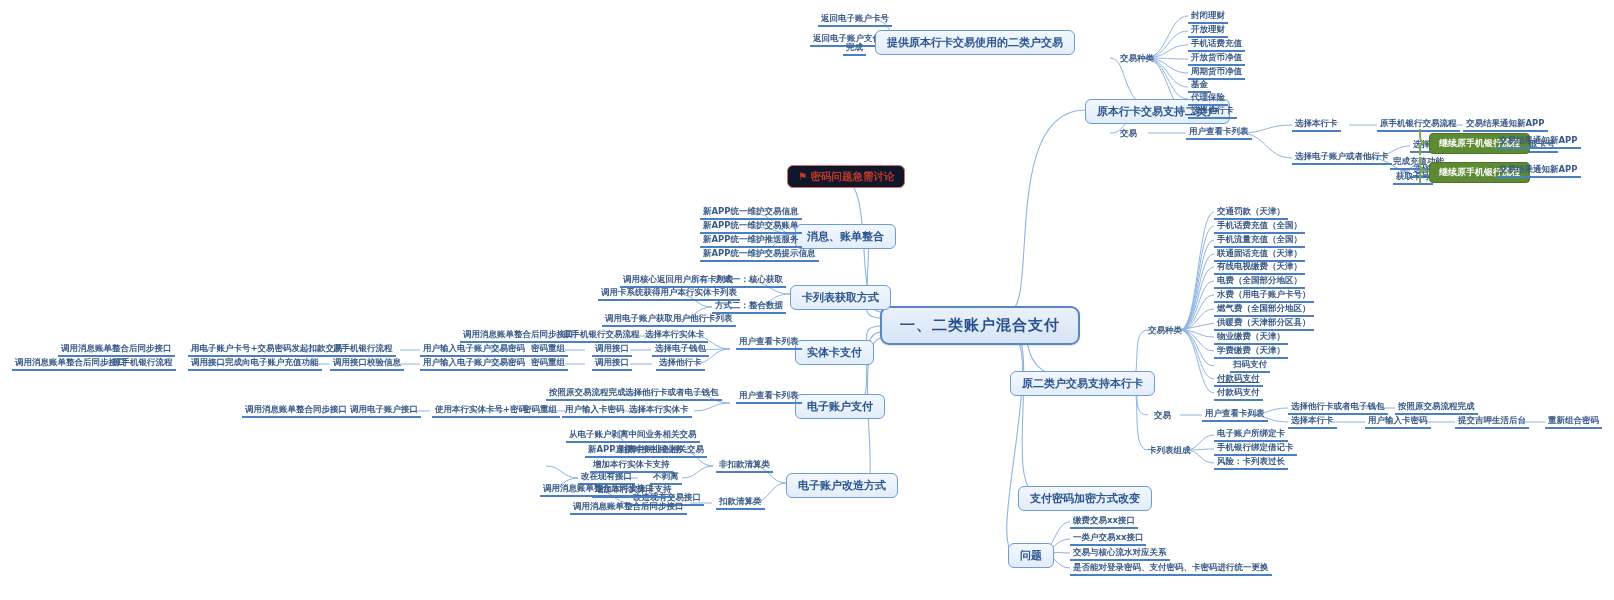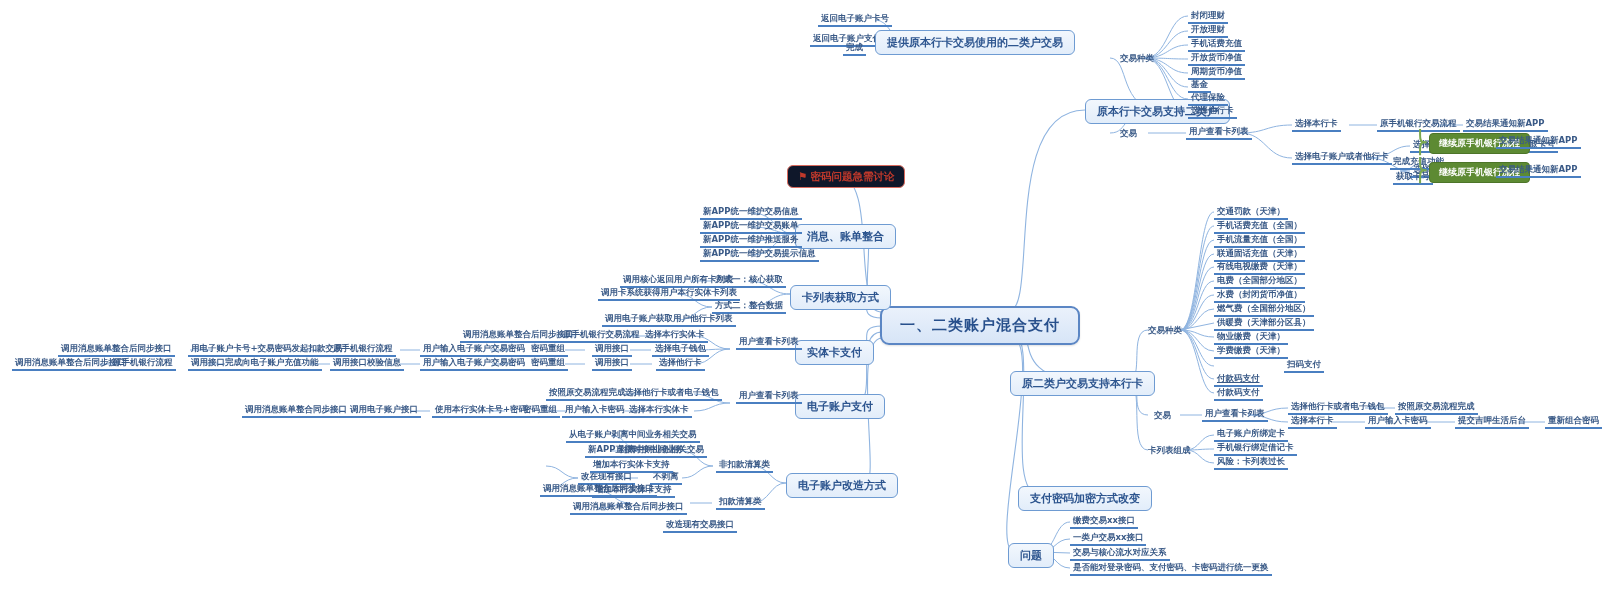--- a/index.html
+++ b/index.html
@@ -254,26 +254,26 @@
 
   <div class="node n-l1" style="left:1010px;top:371px;">原二类户交易支持本行卡</div>
 
   <div class="node n-bare" style="left:1146px;top:326px;">交易种类</div>
   <div class="node n-leaf" style="left:1214px;top:207px;">交通罚款（天津）</div>
   <div class="node n-leaf" style="left:1214px;top:221px;">手机话费充值（全国）</div>
   <div class="node n-leaf" style="left:1214px;top:235px;">手机流量充值（全国）</div>
   <div class="node n-leaf" style="left:1214px;top:249px;">联通固话充值（天津）</div>
   <div class="node n-leaf" style="left:1214px;top:262px;">有线电视缴费（天津）</div>
   <div class="node n-leaf" style="left:1214px;top:276px;">电费（全国部分地区）</div>
-  <div class="node n-leaf" style="left:1214px;top:290px;">水费（封闭货币净值）</div>
+  <div class="node n-leaf" style="left:1214px;top:290px;">水费（用电子账户卡号）</div>
   <div class="node n-leaf" style="left:1214px;top:304px;">燃气费（全国部分地区）</div>
   <div class="node n-leaf" style="left:1214px;top:318px;">供暖费（天津部分区县）</div>
   <div class="node n-leaf" style="left:1214px;top:332px;">物业缴费（天津）</div>
   <div class="node n-leaf" style="left:1214px;top:346px;">学费缴费（天津）</div>
-  <div class="node n-leaf" style="left:1284px;top:360px;font-family:Liberation Serif, serif;">扫码支付</div>
+  <div class="node n-leaf" style="left:1230px;top:360px;font-family:Liberation Serif, serif;">扫码支付</div>
   <div class="node n-leaf" style="left:1214px;top:374px;text-decoration:underline;">付款码支付</div>
   <div class="node n-leaf" style="left:1214px;top:388px;">付款码支付</div>
 
   <div class="node n-bare" style="left:1152px;top:411px;">交易</div>
   <div class="node n-leaf" style="left:1202px;top:409px;">用户查看卡列表</div>
   <div class="node n-leaf" style="left:1288px;top:402px;">选择他行卡或者电子钱包</div>
   <div class="node n-leaf" style="left:1395px;top:402px;">按照原交易流程完成</div>
   <div class="node n-leaf" style="left:1288px;top:416px;">选择本行卡</div>
   <div class="node n-leaf" style="left:1365px;top:416px;">用户输入卡密码</div>
   <div class="node n-leaf" style="left:1455px;top:416px;">提交吉呷生活后台</div>
@@ -347,17 +347,17 @@
   <div class="node n-leaf" style="left:716px;top:460px;">非扣款清算类</div>
   <div class="node n-leaf" style="left:616px;top:445px;">剥离中间业务相关交易</div>
   <div class="node n-leaf" style="left:566px;top:430px;">从电子账户剥离中间业务相关交易</div>
   <div class="node n-leaf" style="left:585px;top:445px;">新APP直接对接中间业务</div>
   <div class="node n-leaf" style="left:650px;top:472px;">不剥离</div>
   <div class="node n-leaf" style="left:578px;top:472px;">改在现有接口</div>
   <div class="node n-leaf" style="left:590px;top:460px;">增加本行实体卡支持</div>
   <div class="node n-leaf" style="left:540px;top:484px;">调用消息账单整合后同步接口</div>
 
   <div class="node n-leaf" style="left:716px;top:497px;">扣款清算类</div>
-  <div class="node n-leaf" style="left:630px;top:520px;margin-left:33px;">改造现有交易接口</div>
+  <div class="node n-leaf" style="left:630px;top:493px;">改造现有交易接口</div>
   <div class="node n-leaf" style="left:592px;top:485px;">增加本行实体卡支持</div>
   <div class="node n-leaf" style="left:570px;top:502px;">调用消息账单整合后同步接口</div>
 
 </div>
 
 </body></html>

